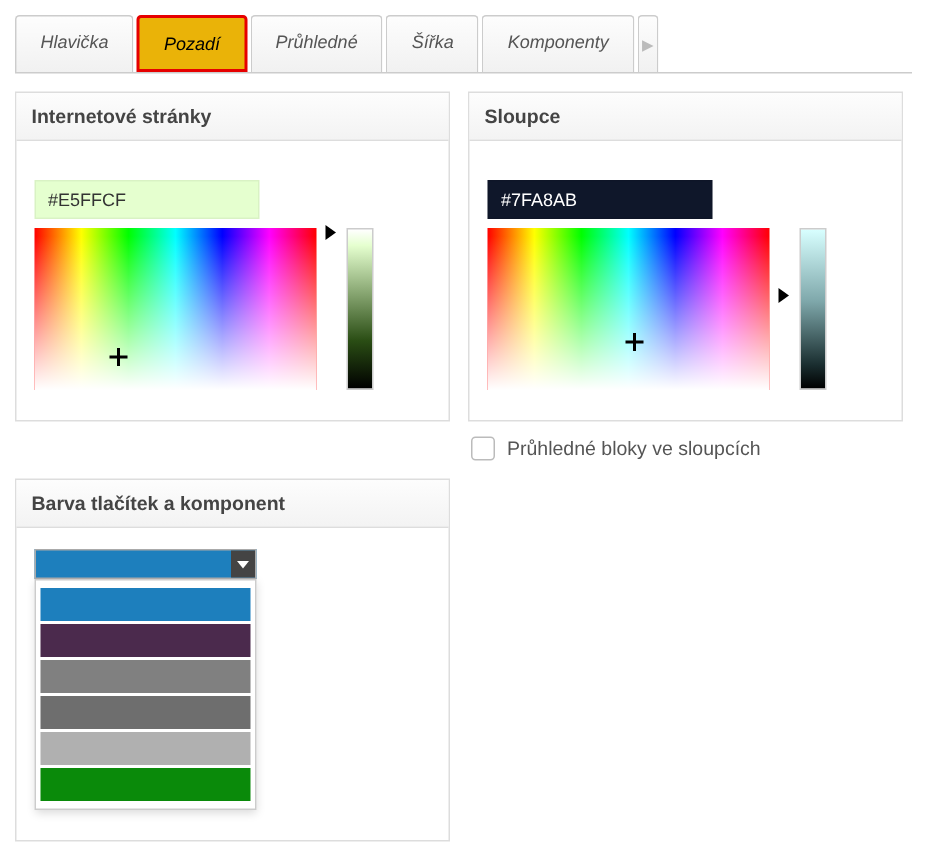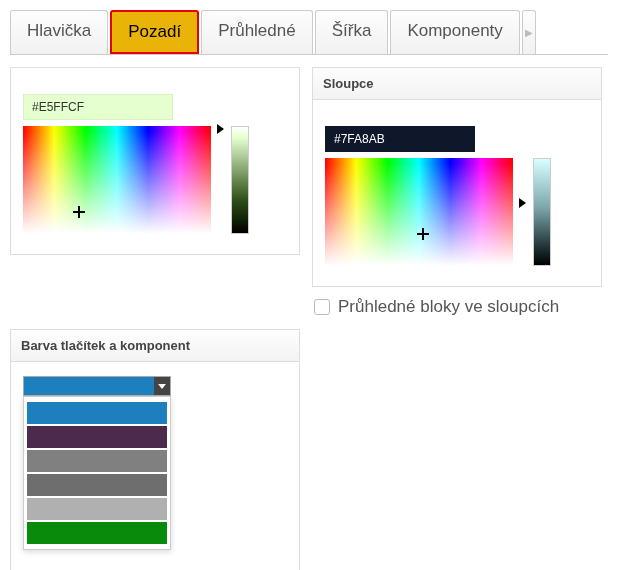--- a/index.html
+++ b/index.html
@@ -17,26 +17,27 @@
     display: flex;
     gap: 0;
     align-items: stretch;
     border-bottom: 1px solid #ccc;
   }
   .tab {
     background: linear-gradient(#fdfdfd, #f1f1f1);
     border: 1px solid #ccc;
     border-bottom: none;
     padding: 10px 16px;
-    font-size: 17px;
+    font-size: 12px;
     color: #555;
     cursor: pointer;
     margin-right: 2px;
     border-radius: 3px 3px 0 0;
     white-space: nowrap;
+    font-style: italic;
   }
   .tab.active {
     border: 2px solid #e60000;
     border-bottom: 2px solid #e60000;
     color: #000;
     font-weight: 400;
     background: #eab308;
     position: relative;
     z-index: 2;
   }
@@ -135,24 +136,23 @@
   .shade-web {
     background: linear-gradient(to bottom, #ffffff 0%, #E5FFCF 10%, #2a4d14 70%, #000 100%);
   }
   .shade-col {
     background: linear-gradient(to bottom, #d8ffff 0%, #7FA8AB 45%, #1a2e30 85%, #000 100%);
   }
   
   .checkbox-line {
     margin-top: 10px;
     display: flex;
-    align-items: center;
     gap: 8px;
     color: #555;
-    font-size: 17px;
+    font-size: 13px;
     padding-left: 2px;
   }
   .chk {
     width: 16px; height: 16px;
     border: 1px solid #bbb;
     border-radius: 3px;
     background: #fff;
     cursor: pointer;
   }
   
@@ -209,20 +209,21 @@
   <div class="tab">Šířka</div>
   <div class="tab">Komponenty</div>
   <div class="tab-arrow">
     <span>▶</span>
   </div>
 </div>
 
 <div class="row">
 
   <div class="panel">
+    <div class="panel-header">Internetové stránky</div>
     <div class="panel-body">
       <div class="color-input ci-web">#E5FFCF</div>
       <div class="picker-row">
         <div class="gradient-box">
           <div class="cross web"></div>
         </div>
         <div class="tri-wrap">
           <div class="tri web"></div>
         </div>
         <div class="shade-bar shade-web"></div>

